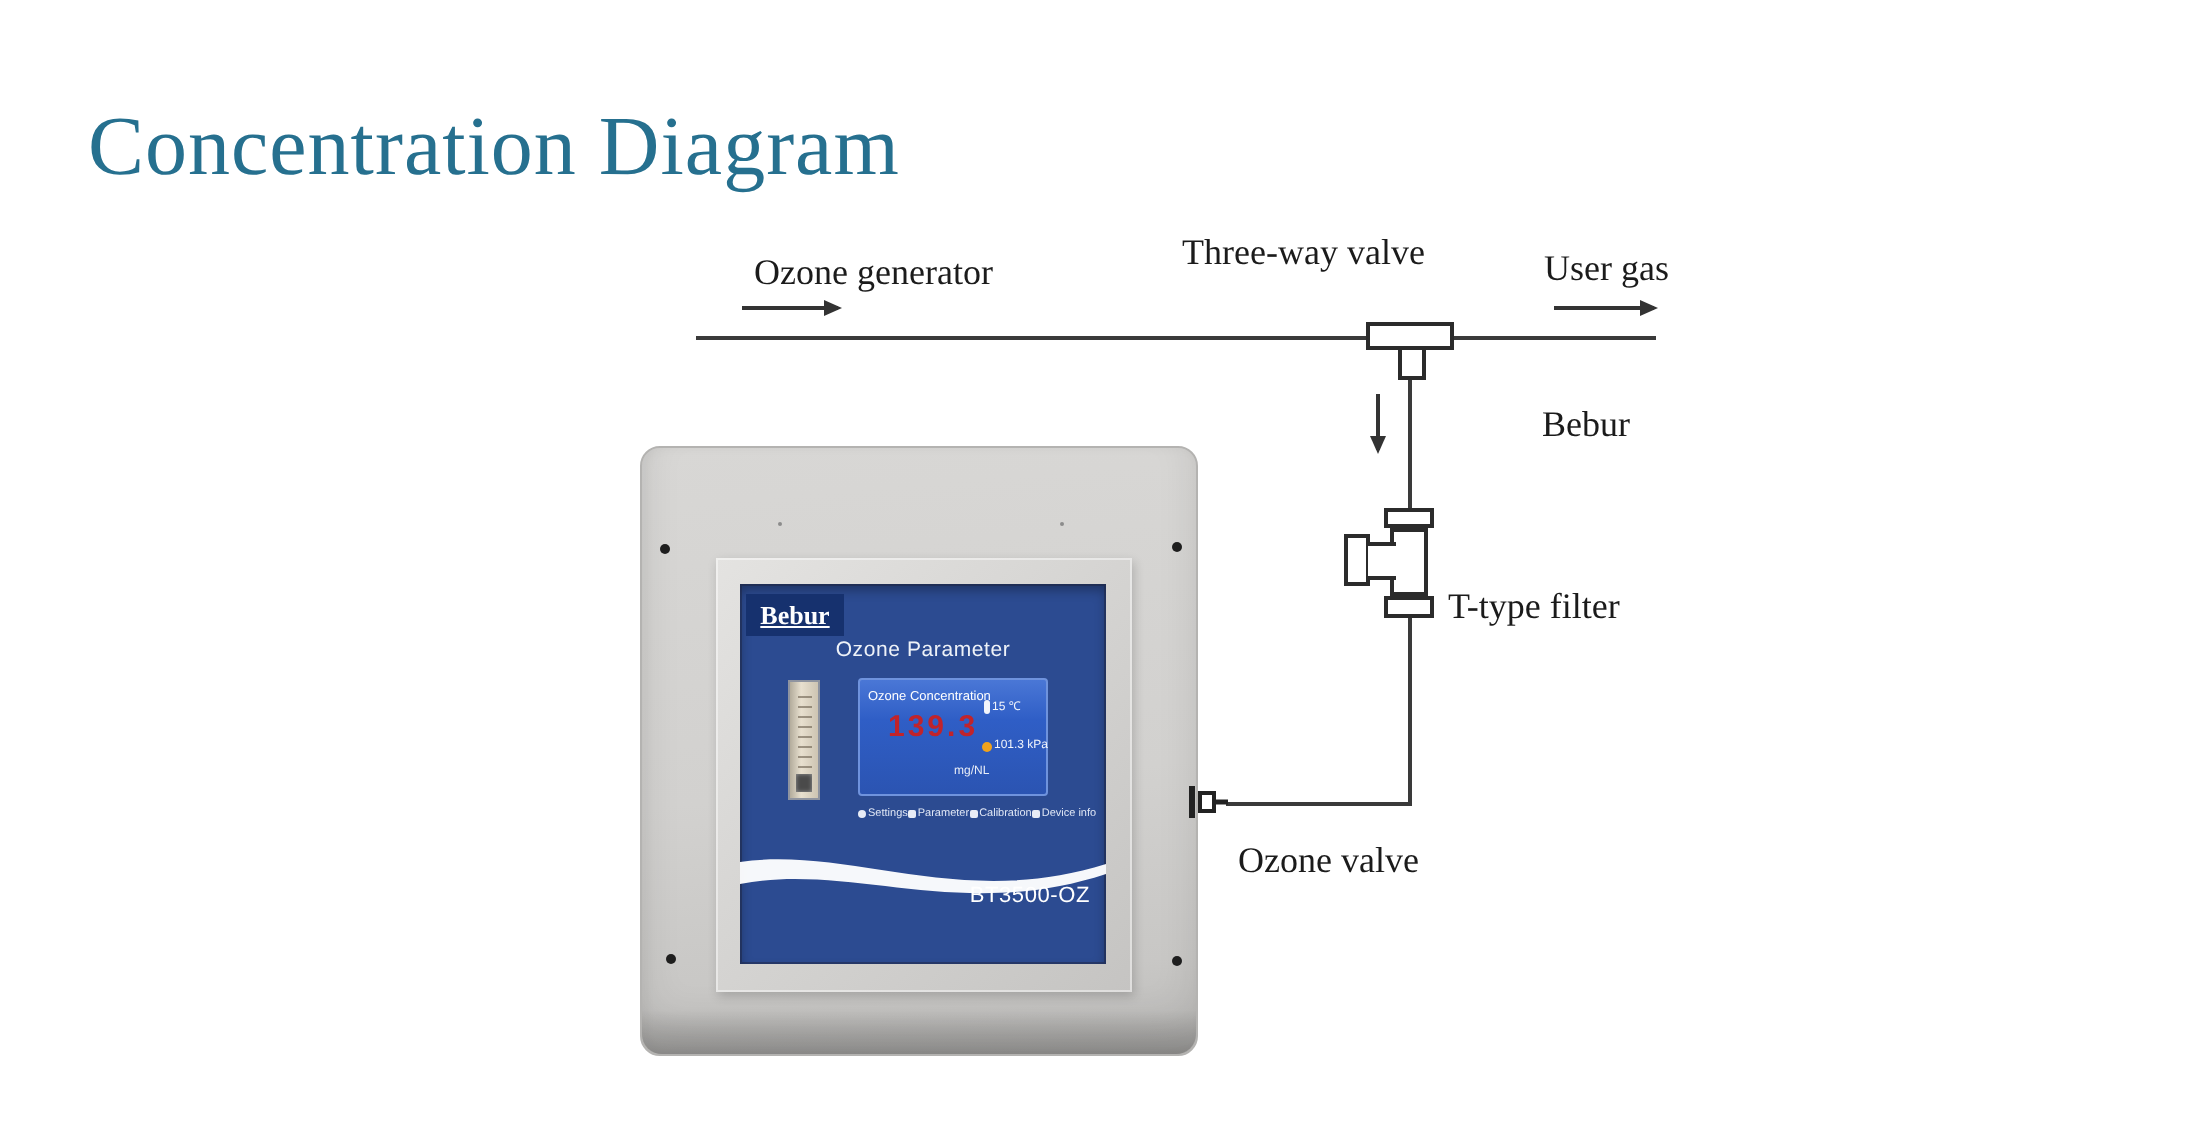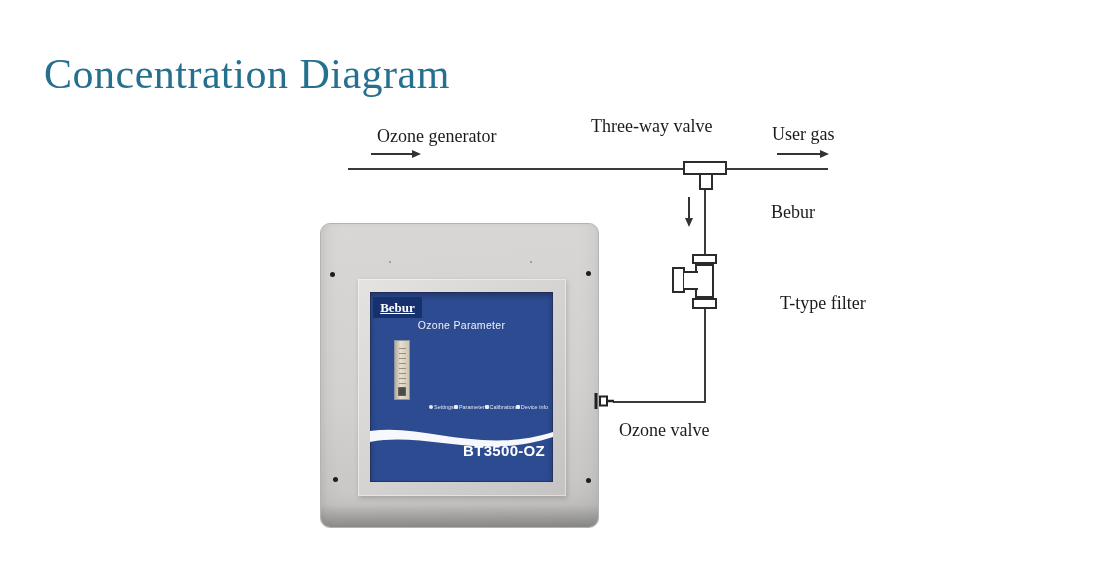--- a/index.html
+++ b/index.html
@@ -60,38 +60,38 @@
   .thermo{display:inline-block;width:3px;height:7px;background:#f2f5fb;border-radius:2px;}
   .presdot{display:inline-block;width:5px;height:5px;border-radius:50%;background:#f0a21c;}
   .menurow{position:absolute;left:59px;top:109px;width:95px;height:12px;display:flex;
     justify-content:space-between;align-items:center;}
   .menuitem{display:flex;align-items:center;gap:1px;font-family:"Liberation Sans",sans-serif;
     font-size:5.5px;color:#dfe6f5;white-space:nowrap;}
   .mi-icon{display:inline-block;width:4px;height:4px;background:#e8ecf6;border-radius:1px;}
   .mi-icon.round{border-radius:50%;}
   .wave{position:absolute;left:0;top:133px;width:183px;height:30px;}
   .model{position:absolute;right:8px;top:150px;font-family:"Liberation Sans",sans-serif;
-    font-size:15px;font-weight:bold;color:#fff;letter-spacing:.3px;}
+    font-size:11px;font-weight:normal;color:#fff;letter-spacing:.3px;}
   .devshade{position:absolute;left:0;bottom:0;width:100%;height:22px;border-radius:0 0 10px 10px;
     background:linear-gradient(180deg,rgba(0,0,0,0) 0%,rgba(0,0,0,.12) 60%,rgba(0,0,0,.2) 100%);}
   .connector{position:absolute;left:593px;top:392px;}
 </style>
 </head>
 <body>
 
 <div class="page">
   <h1 class="title">Concentration Diagram</h1>
 
   <div>
 
     <span class="lbl" style="left:377px;top:126px">Ozone generator</span>
     <span class="lbl" style="left:591px;top:116px">Three-way valve</span>
     <span class="lbl" style="left:772px;top:124px">User gas</span>
     <span class="lbl" style="left:771px;top:202px">Bebur</span>
-    <span class="lbl" style="left:780px;top:293px">T-type filter</span>
+    <span class="lbl" style="left:724px;top:293px">T-type filter</span>
     <span class="lbl" style="left:619px;top:420px">Ozone valve</span>
 
     <div class="harrow" style="left:371px;top:153px;width:48px"></div>
     <div class="harrow" style="left:777px;top:153px;width:50px"></div>
     <div class="varrow" style="left:688px;top:197px;height:28px"></div>
 
     <div class="pipe h" style="left:348px;top:168px;width:480px"></div>
     <div class="pipe v" style="left:704px;top:188px;height:68px"></div>
     <div class="pipe v" style="left:704px;top:309px;height:94px"></div>
     <div class="pipe h" style="left:613px;top:401px;width:93px"></div>
@@ -118,20 +118,33 @@
       <div class="bezel">
         <div class="bluepanel">
           <div class="beburbox">Bebur</div>
           <div class="paneltitle">Ozone Parameter</div>
 
           <div class="flowmeter">
             <div class="flowticks"></div>
             <div class="flowfloat"></div>
           </div>
 
+          <div class="lcd">
+            <div class="lcd-label">Ozone Concentration</div>
+            <div class="lcd-value">139.3</div>
+            <div class="lcd-unit">mg/NL</div>
+            <div class="lcd-side" style="left:62px;top:9px">
+              <span class="thermo"></span>
+              <span>15 ℃</span>
+            </div>
+            <div class="lcd-side" style="left:61px;top:30px">
+              <span class="presdot"></span>
+              <span>101.3 kPa</span>
+            </div>
+          </div>
 
           <div class="menurow">
             <span class="menuitem">
               <span class="mi-icon round"></span>
               <span>Settings</span>
             </span>
             <span class="menuitem">
               <span class="mi-icon"></span>
               <span>Parameter</span>
             </span>

